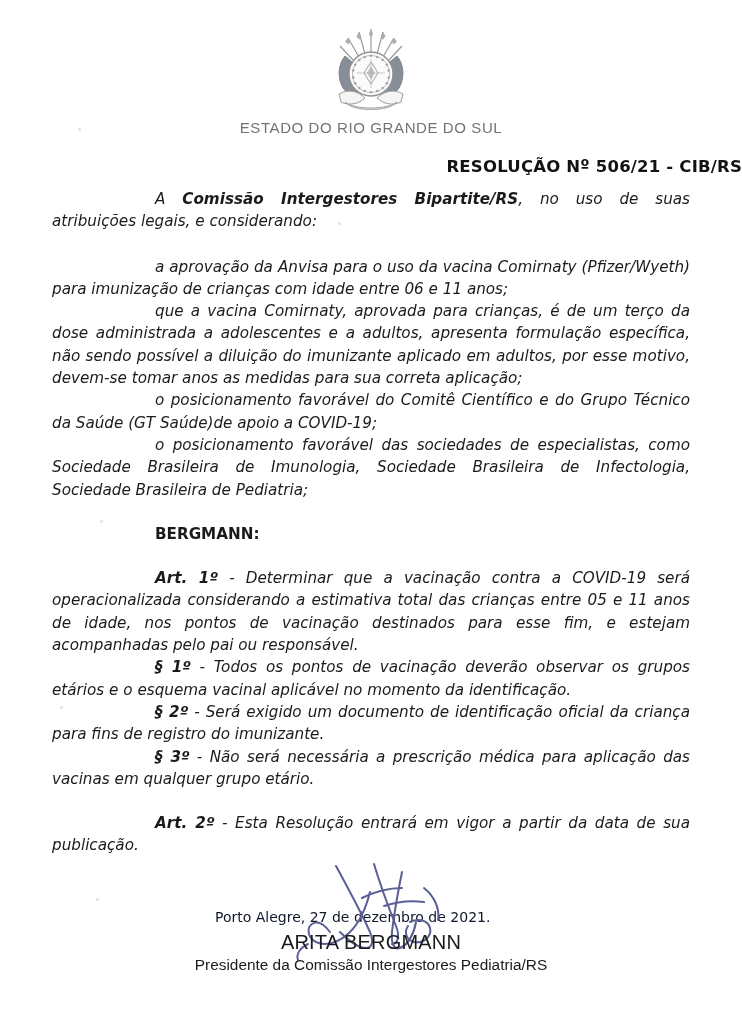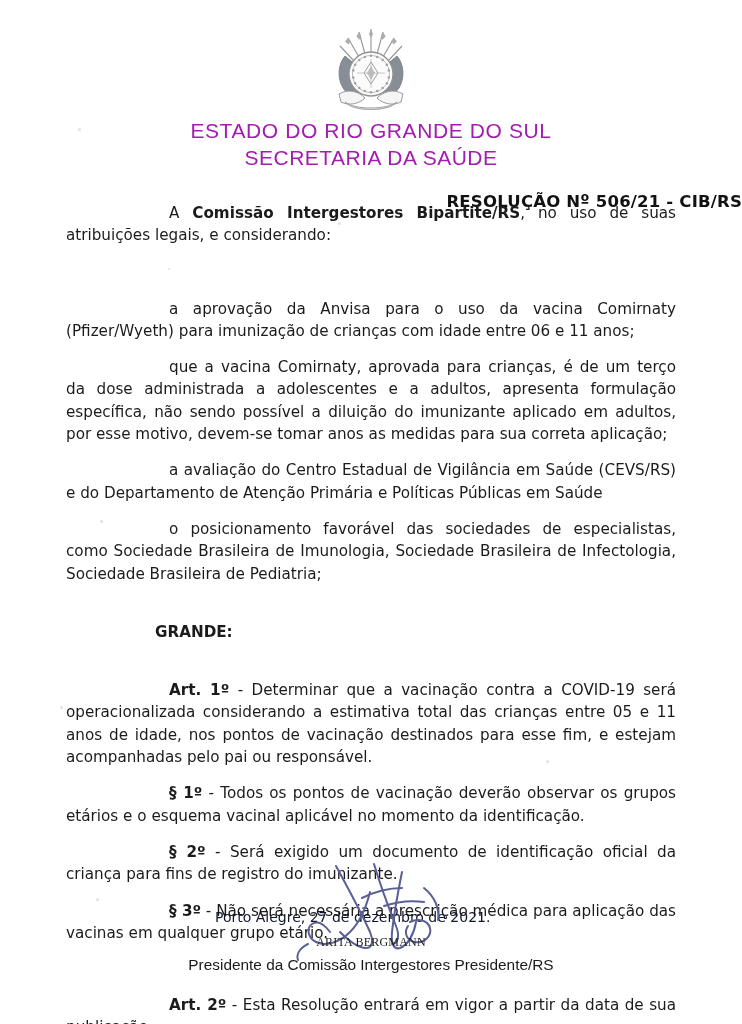--- a/index.html
+++ b/index.html
@@ -34,23 +34,23 @@
     display: flex;
     align-items: flex-end;
     justify-content: center;
   }
   .emblem {
     display: block;
     opacity: 0.82;
   }
   .org-line {
     font-family: "Liberation Sans", sans-serif;
-    font-size: 21px;
+    font-size: 15px;
     letter-spacing: 0.6px;
-    color: #a21caf;
+    color: #737373;
     line-height: 1.28;
   }
   .org-line.second {
     letter-spacing: 0.5px;
   }
   .doc-title {
     margin-top: 20px;
     font-family: "DejaVu Sans", sans-serif;
     font-weight: bold;
     font-size: 16.5px;
@@ -66,23 +66,24 @@
     top: 188px;
     width: 638px;
     font-family: "DejaVu Sans", sans-serif;
     font-size: 15.2px;
     line-height: 22.3px;
     color: #1b1b1b;
     text-align: justify;
     text-justify: inter-word;
   }
   .para {
-    margin: 14px;
+    margin: 0;
     text-indent: 103px;
     text-align: justify;
+    font-style: italic;
   }
   .para b, .para strong {
     font-weight: bold;
   }
   .gap-sm { height: 22px; }
   .gap-md { height: 23px; }
 
   .resolve {
     margin: 0;
     text-indent: 103px;
@@ -101,22 +102,22 @@
     white-space: nowrap;
   }
   .signature-block {
     position: absolute;
     left: 0;
     top: 932px;
     width: 742px;
     text-align: center;
   }
   .signer-name {
-    font-family: Liberation Serif, serif;
-    font-size: 12px;
+    font-family: Liberation Sans, sans-serif;
+    font-size: 20px;
     color: #1b1b1b;
     letter-spacing: 0.2px;
     line-height: 20px;
   }
   .signer-role {
     font-family: "Liberation Sans", sans-serif;
     font-size: 15.4px;
     color: #1b1b1b;
     line-height: 22px;
     margin-top: 2px;
@@ -200,39 +201,38 @@
         <line x1="42" y1="47" x2="70" y2="47" stroke="#a2a2a2" stroke-width="0.7"></line>
 
         <path d="M24 68 C34 62 44 66 50 72 C44 78 34 80 26 76 Z" fill="#f4f4f4" stroke="#858585" stroke-width="1"></path>
         <path d="M88 68 C78 62 68 66 62 72 C68 78 78 80 86 76 Z" fill="#f4f4f4" stroke="#858585" stroke-width="1"></path>
         <path d="M30 76 C40 84 72 84 82 76 C74 86 38 86 30 76 Z" fill="#efefef" stroke="#8a8a8a" stroke-width="1"></path>
         <path d="M34 79 C44 85 68 85 78 79" fill="none" stroke="#a5a5a5" stroke-width="0.6"></path>
       </svg>
     </div>
 
     <div class="org-line">ESTADO DO RIO GRANDE DO SUL</div>
-    <div class="org-line second">SECRETARIA DA SAÚDE</div>
 
     <div class="doc-title">RESOLUÇÃO Nº 506/21 - CIB/RS</div>
   </div>
 
   <div class="body-text">
 
     <p class="para"><span>A </span><b>Comissão Intergestores Bipartite/RS</b><span>, no uso de suas atribuições legais, e considerando:</span></p>
 
     <div class="gap-md"></div>
 
     <p class="para">a aprovação da Anvisa para o uso da vacina Comirnaty (Pfizer/Wyeth) para imunização de crianças com idade entre 06 e 11 anos;</p>
     <p class="para">que a vacina Comirnaty, aprovada para crianças, é de um terço da dose administrada a adolescentes e a adultos, apresenta formulação específica, não sendo possível a diluição do imunizante aplicado em adultos, por esse motivo, devem-se tomar anos as medidas para sua correta aplicação;</p>
-    <p class="para">a avaliação do Centro Estadual de Vigilância em Saúde (CEVS/RS) e do Departamento de Atenção Primária e Políticas Públicas em Saúde</p>
+    <p class="para">o posicionamento favorável do Comitê Científico e do Grupo Técnico da Saúde (GT Saúde)de apoio a COVID-19;</p>
     <p class="para">o posicionamento favorável das sociedades de especialistas, como Sociedade Brasileira de Imunologia, Sociedade Brasileira de Infectologia, Sociedade Brasileira de Pediatria;</p>
 
     <div class="gap-sm"></div>
 
-    <p class="resolve">GRANDE:</p>
+    <p class="resolve">BERGMANN:</p>
 
     <div class="gap-sm"></div>
 
     <p class="para"><b>Art. 1º</b><span> - </span><span>Determinar que a vacinação contra a COVID-19 será operacionalizada considerando a estimativa total das crianças entre 05 e 11 anos de idade, nos pontos de vacinação destinados para esse fim, e estejam acompanhadas pelo pai ou responsável.</span></p>
 
     <p class="para"><b>§ 1º</b><span> - </span><span>Todos os pontos de vacinação deverão observar os grupos etários e o esquema vacinal aplicável no momento da identificação.</span></p>
 
     <p class="para"><b>§ 2º</b><span> - </span><span>Será exigido um documento de identificação oficial da criança para fins de registro do imunizante.</span></p>
 
     <p class="para"><b>§ 3º</b><span> - </span><span>Não será necessária a prescrição médica para aplicação das vacinas em qualquer grupo etário.</span></p>
@@ -253,21 +253,21 @@
       <path d="M106 44 C118 40 132 38 146 40"></path>
       <path d="M84 36 C96 30 110 26 124 26"></path>
       <path d="M132 60 C140 56 150 58 152 66 C154 74 146 82 136 80 C128 78 126 70 130 64"></path>
       <path d="M146 26 C156 34 162 46 160 58"></path>
       <path d="M30 82 C22 86 18 92 20 98"></path>
     </g>
   </svg>
 
   <div class="signature-block">
     <div class="signer-name">ARITA BERGMANN</div>
-    <div class="signer-role">Presidente da Comissão Intergestores Presidente/RS</div>
+    <div class="signer-role">Presidente da Comissão Intergestores Pediatria/RS</div>
   </div>
 
   <div class="speck" style="left:78px;  top:128px; width:3px; height:3px;"></div>
   <div class="speck" style="left:338px; top:222px; width:3px; height:3px;"></div>
   <div class="speck" style="left:100px; top:520px; width:3px; height:3px;"></div>
   <div class="speck" style="left:60px;  top:706px; width:3px; height:3px;"></div>
   <div class="speck" style="left:546px; top:760px; width:3px; height:3px;"></div>
   <div class="speck" style="left:96px;  top:898px; width:3px; height:3px;"></div>
   <div class="speck" style="left:168px; top:268px; width:2px; height:2px;"></div>
   <div class="speck" style="left:616px; top:466px; width:2px; height:2px;"></div>

